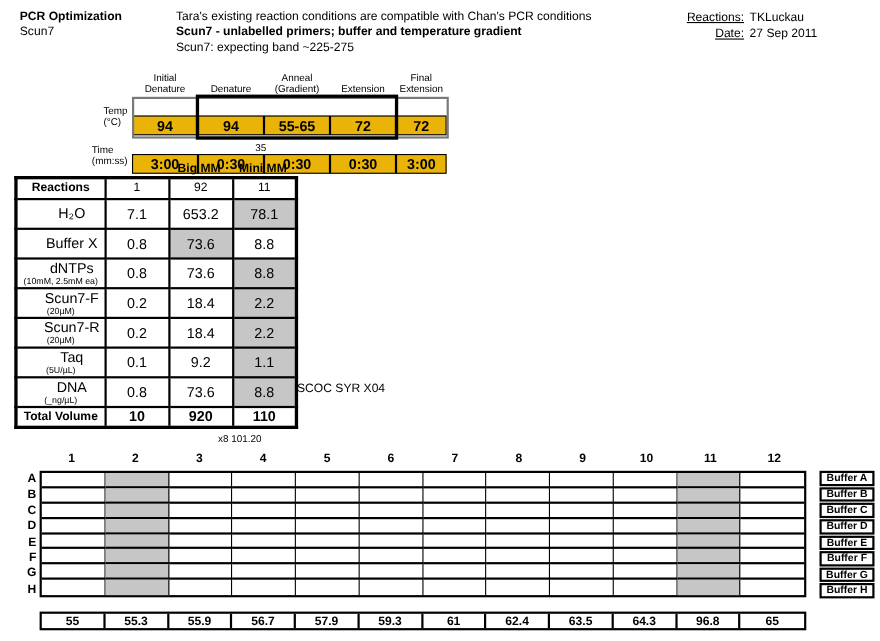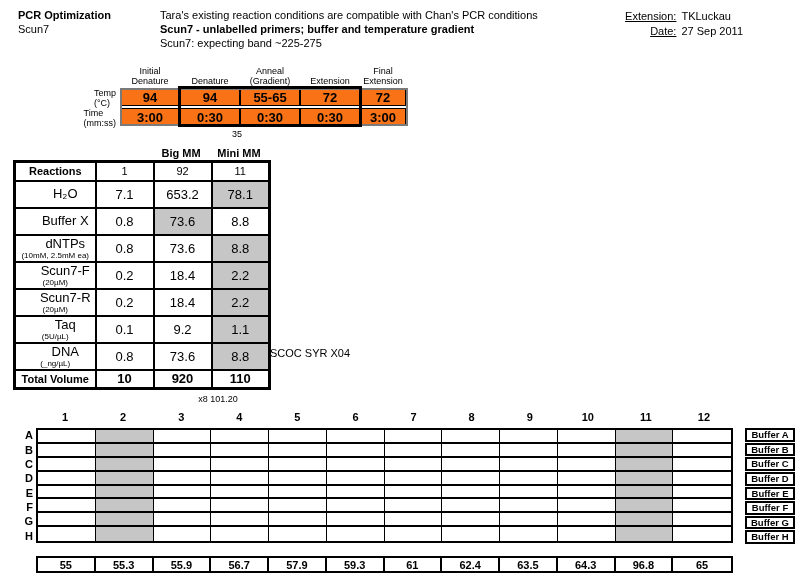--- a/index.html
+++ b/index.html
@@ -15,21 +15,21 @@
           grid-template-columns:auto auto; column-gap:5px; line-height:15px; }
   .meta-label { text-align:right; text-decoration:underline; }
 
   
   .thermo { position:absolute; left:58px; top:62px; }
   .t-grid { display:grid; grid-template-columns:62px 60px 60px 60px 60px 46px; }
   .t-h { height:26px; font-size:9px; line-height:10px; display:flex; align-items:flex-end;
          justify-content:center; text-align:center; white-space:pre-line; padding-bottom:2px; }
   .t-lab { font-size:9px; display:flex; align-items:center; justify-content:flex-end; padding-right:4px;margin-left:39px; }
   .t-d { height:18px; border:1px solid #000; display:flex; align-items:center;
-         justify-content:center; font-weight:bold; font-size:13px; background:#f97316; }
+         justify-content:center; font-weight:bold; font-size:13px; background:#eab308;margin-top:17px; }
   .t-outline { position:absolute; left:62px; top:26px; width:288px; height:38px;
                border:2px solid #7a7a7a; pointer-events:none; }
   .t-cycle { position:absolute; left:120px; top:24px; width:184px; height:41px;
              border:3px solid #000; pointer-events:none; }
   .t-cycles { position:absolute; left:149px; top:67px; width:60px; text-align:center; font-size:9px; }
 
   
   .mm-wrap { position:absolute; left:13px; top:147px; }
   .mm-heads { display:flex; padding-left:139px; height:13px; }
   .mm-head { width:58px; text-align:center; font-weight:bold; font-size:11px; }
@@ -79,21 +79,21 @@
     <div>Scun7</div>
   </div>
 
   <div class="hdr-center">
     <div>Tara's existing reaction conditions are compatible with Chan's PCR conditions</div>
     <div class="b">Scun7 - unlabelled primers; buffer and temperature gradient</div>
     <div>Scun7: expecting band ~225-275</div>
   </div>
 
   <div class="meta">
-    <span class="meta-label">Extension:</span>
+    <span class="meta-label">Reactions:</span>
     <span class="meta-value">TKLuckau</span>
     <span class="meta-label">Date:</span>
     <span class="meta-value">27 Sep 2011</span>
   </div>
 
   <div class="thermo">
     <div class="t-grid">
       <div class="t-h"></div>
       <div class="t-h">Initial
 Denature</div>

